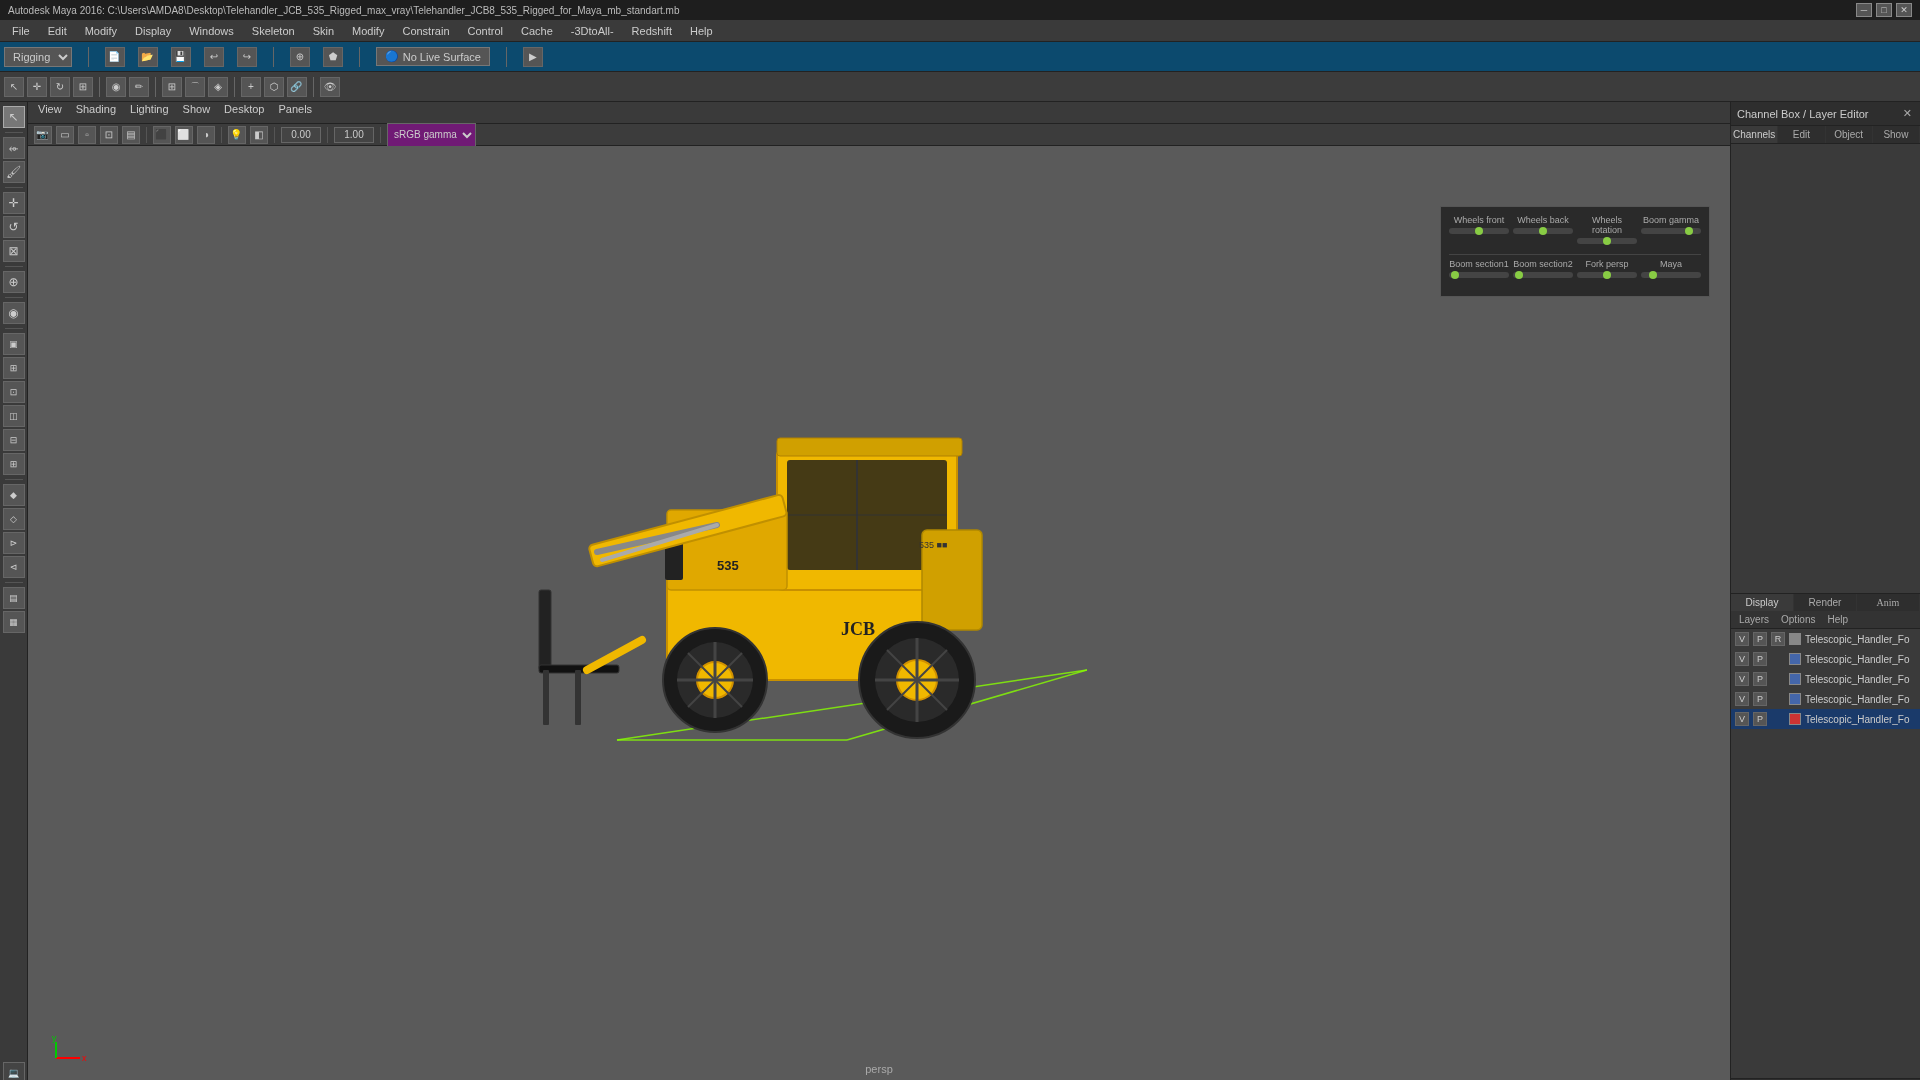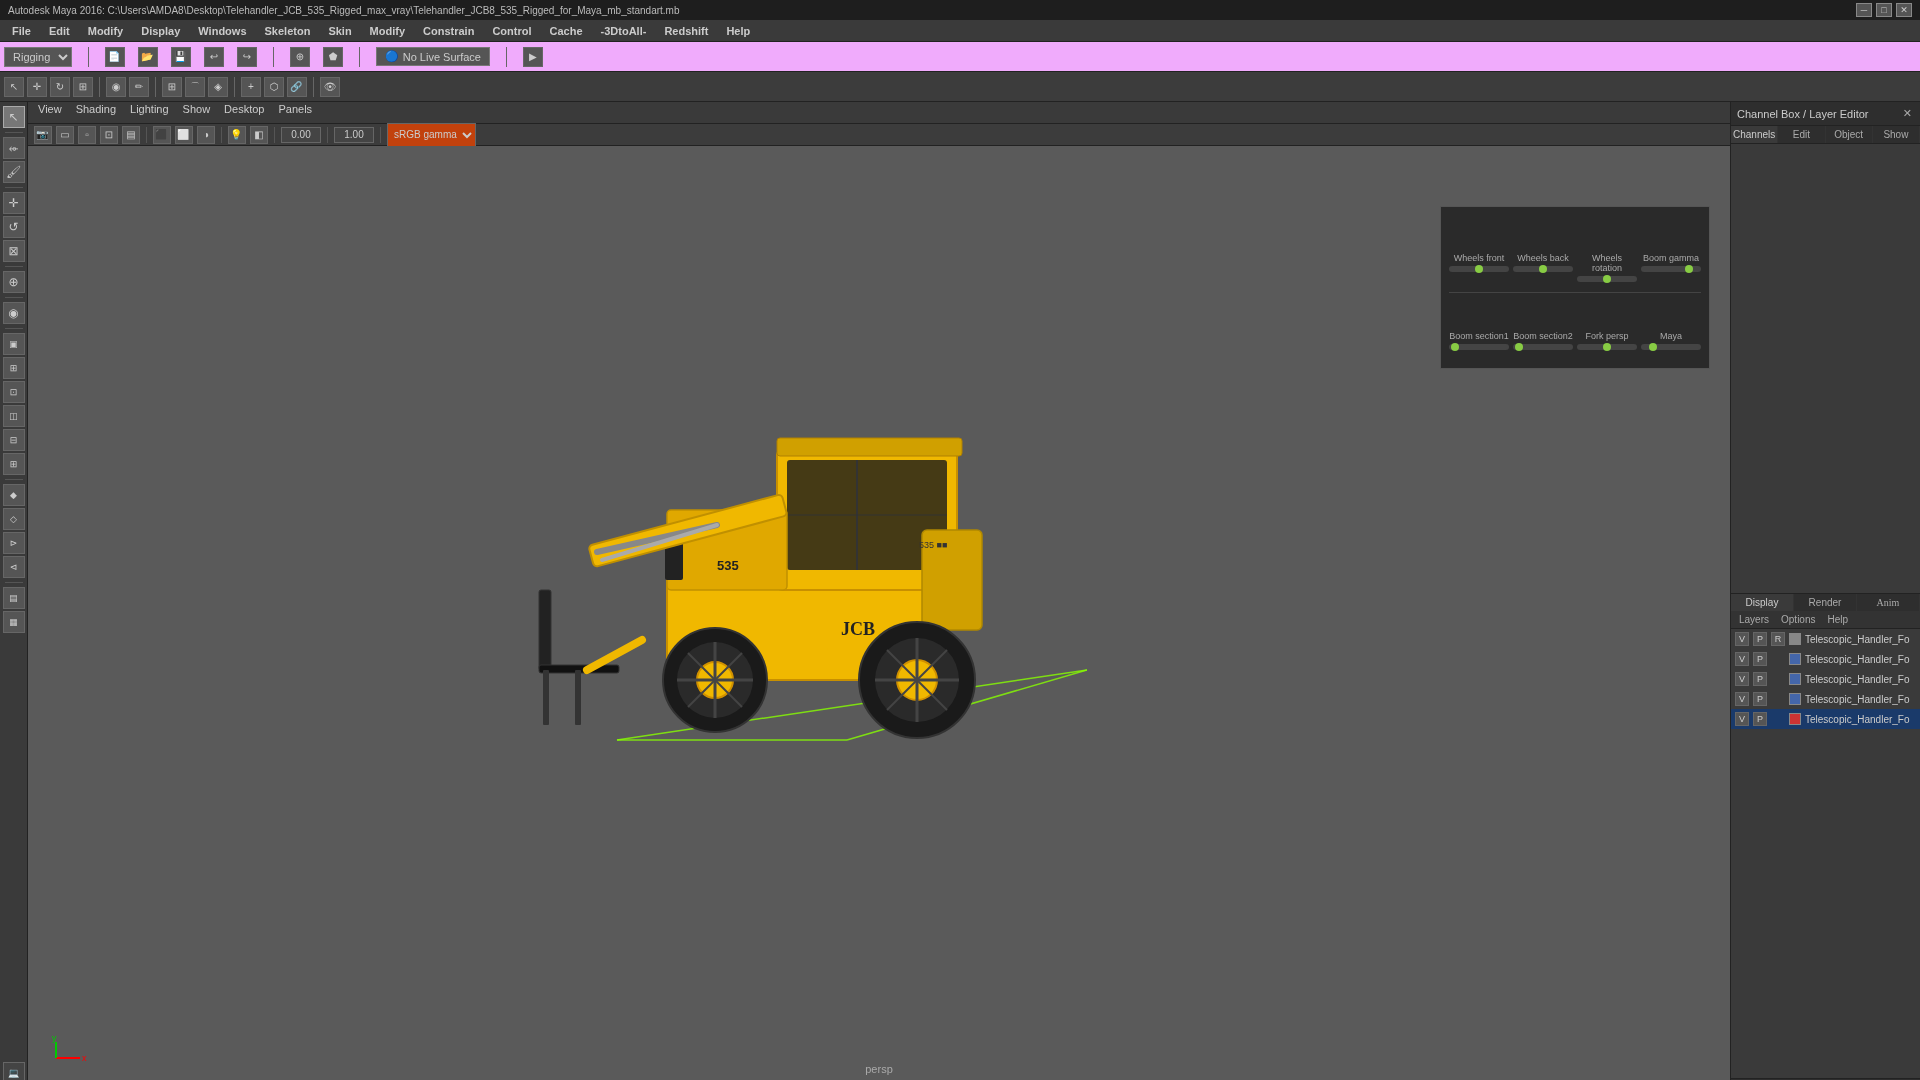--- a/index.html
+++ b/index.html
@@ -43,28 +43,27 @@
       align-items: center;
       padding: 0 4px;
       gap: 2px;
       border-bottom: 1px solid #222;
     }
     .menu-item {
       padding: 2px 8px;
       color: #ccc;
       font-size: 11px;
       cursor: pointer;
-      font-weight: bold;
     }
 
     
     #main-toolbar {
       width: 100%;
       height: 30px;
-      background: #f0abfc;
+      background: #0c4a6e;
       display: flex;
       align-items: center;
       padding: 0 4px;
       gap: 13px;
       border-bottom: 1px solid #222;
     }
     .toolbar-dropdown {
       background: #555;
       color: #ccc;
       border: 1px solid #777;
@@ -152,21 +151,21 @@
       display: flex; align-items: center; justify-content: center;
       cursor: pointer; color: #ccc; font-size: 10px;
     }
     .vt-input {
       width: 40px; height: 16px;
       background: #444; border: 1px solid #666;
       color: #ccc; font-size: 10px;
       padding: 0 2px; text-align: center;
     }
     .gamma-dropdown {
-      background: #c2410c; border: 1px solid #666;
+      background: #701a75; border: 1px solid #666;
       color: #ccc; font-size: 10px; height: 24px;
       padding: 0 2px; cursor: pointer;
     }
 
     
     #viewport-canvas {
       flex: 1;
       background: #5a5a5a;
       position: relative;
       overflow: hidden;
@@ -194,21 +193,20 @@
       right: 20px;
       background: #2a2a2a;
       border: 1px solid #555;
       padding: 8px;
       width: 270px;
     }
     .cp-row {
       display: flex;
       gap: 4px;
       margin-bottom: 10px;
-      margin-top: 38px;
     }
     .cp-cell {
       flex: 1;
       display: flex;
       flex-direction: column;
       align-items: center;
     }
     .cp-label {
       font-size: 9px;
       color: #aaa;

